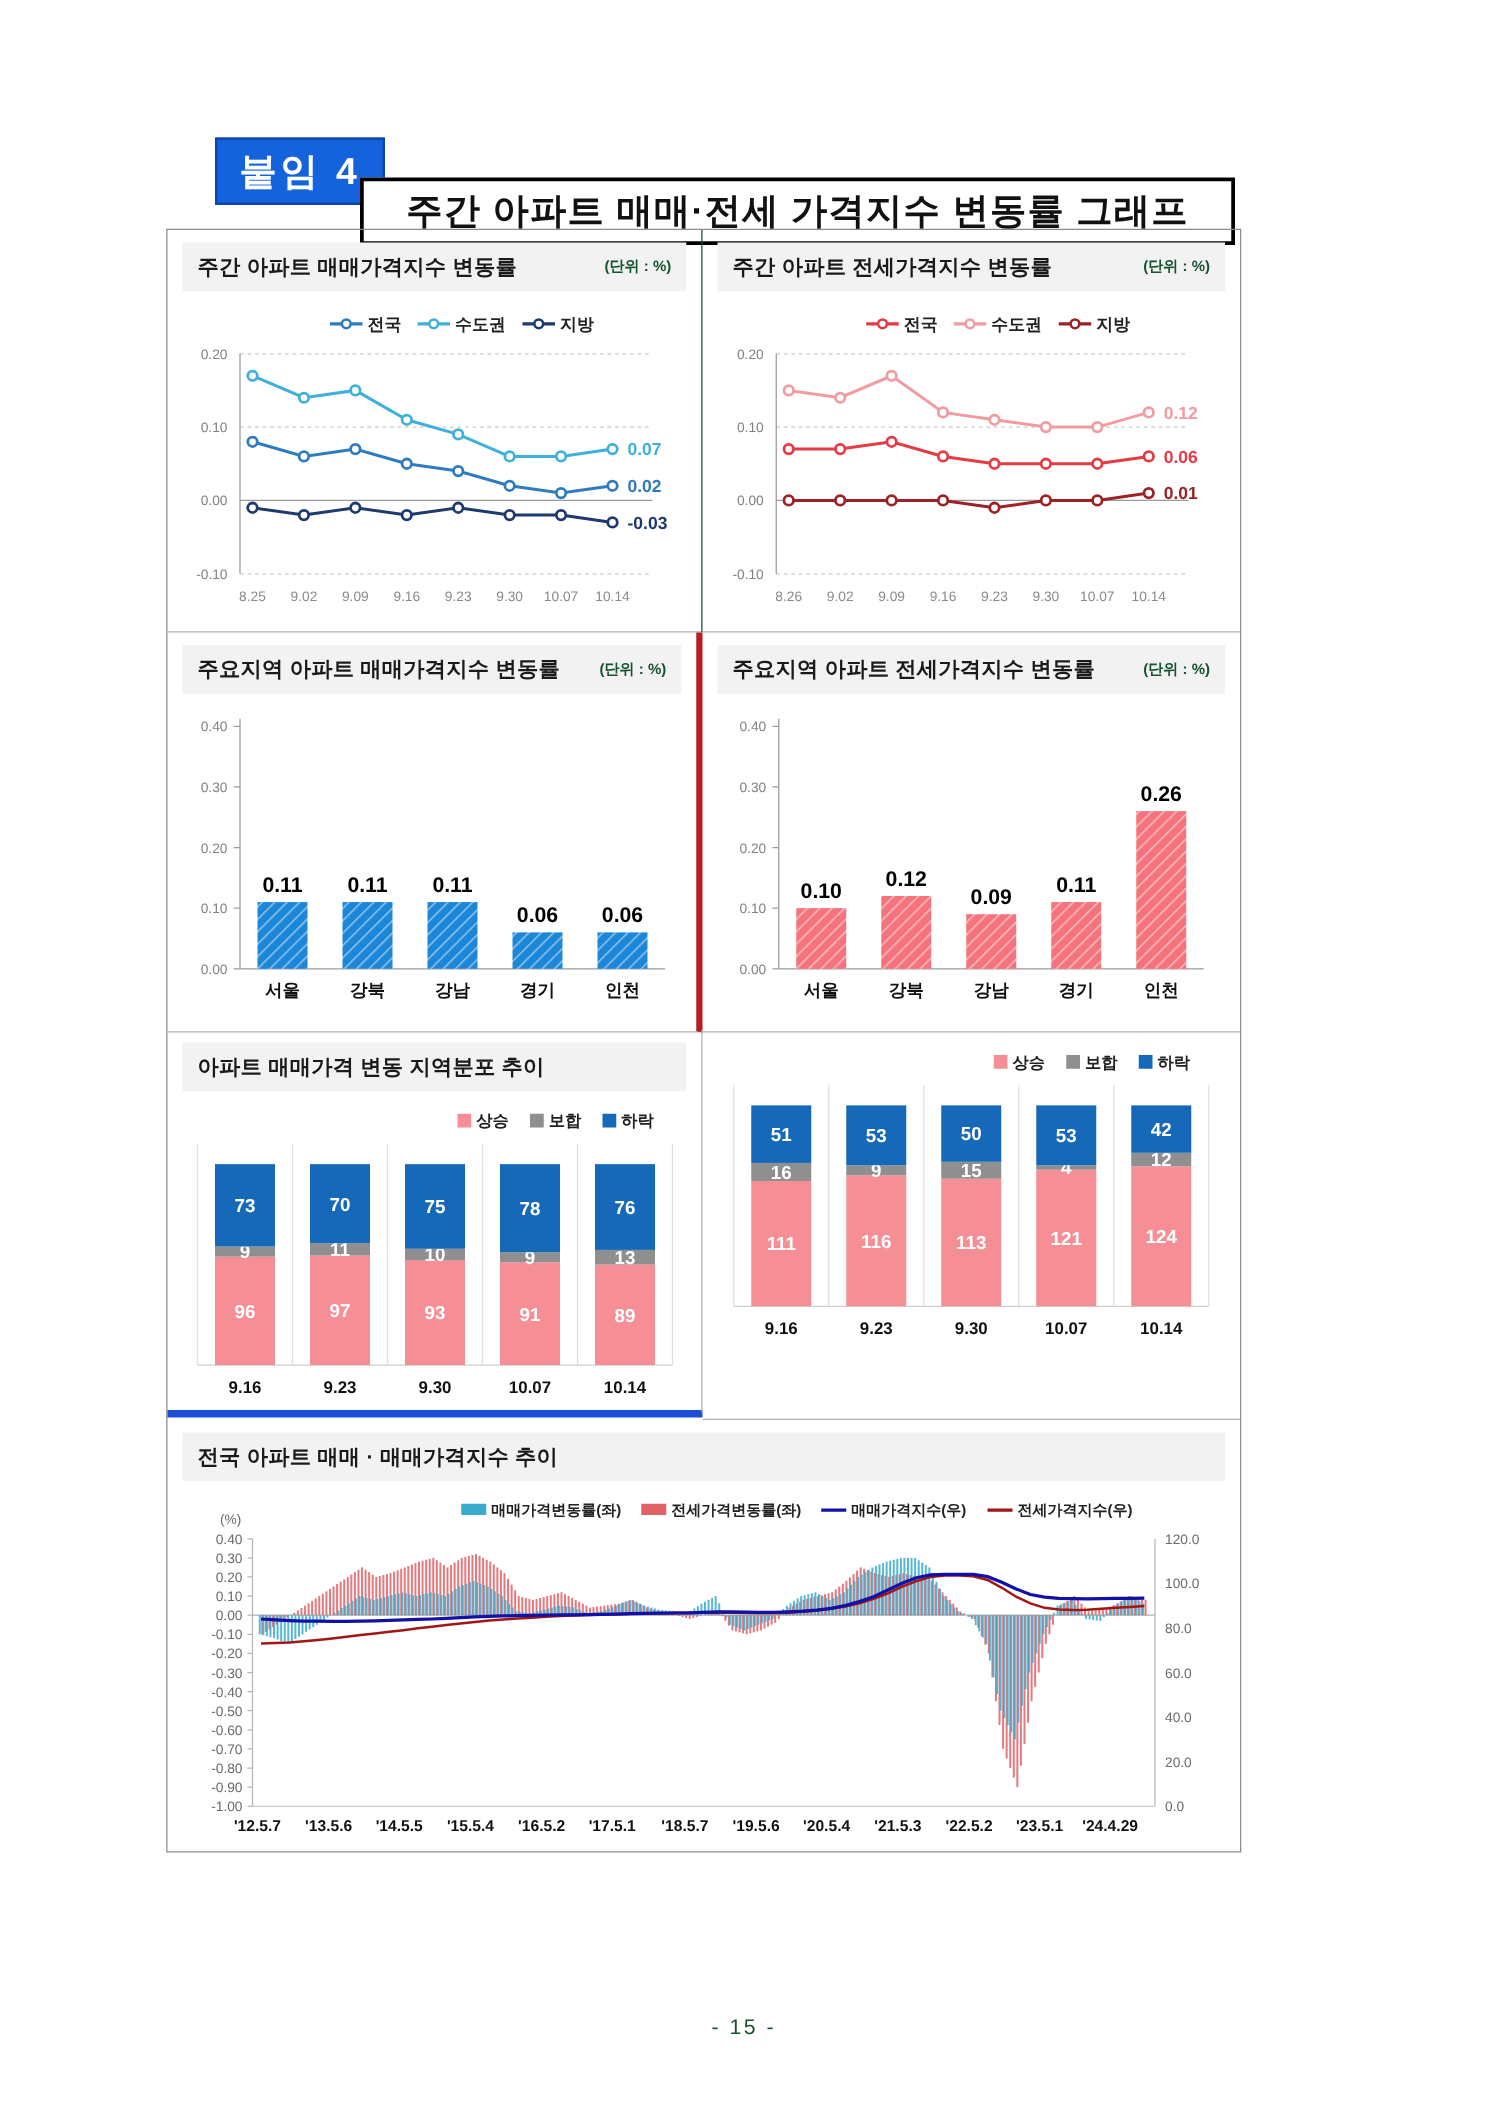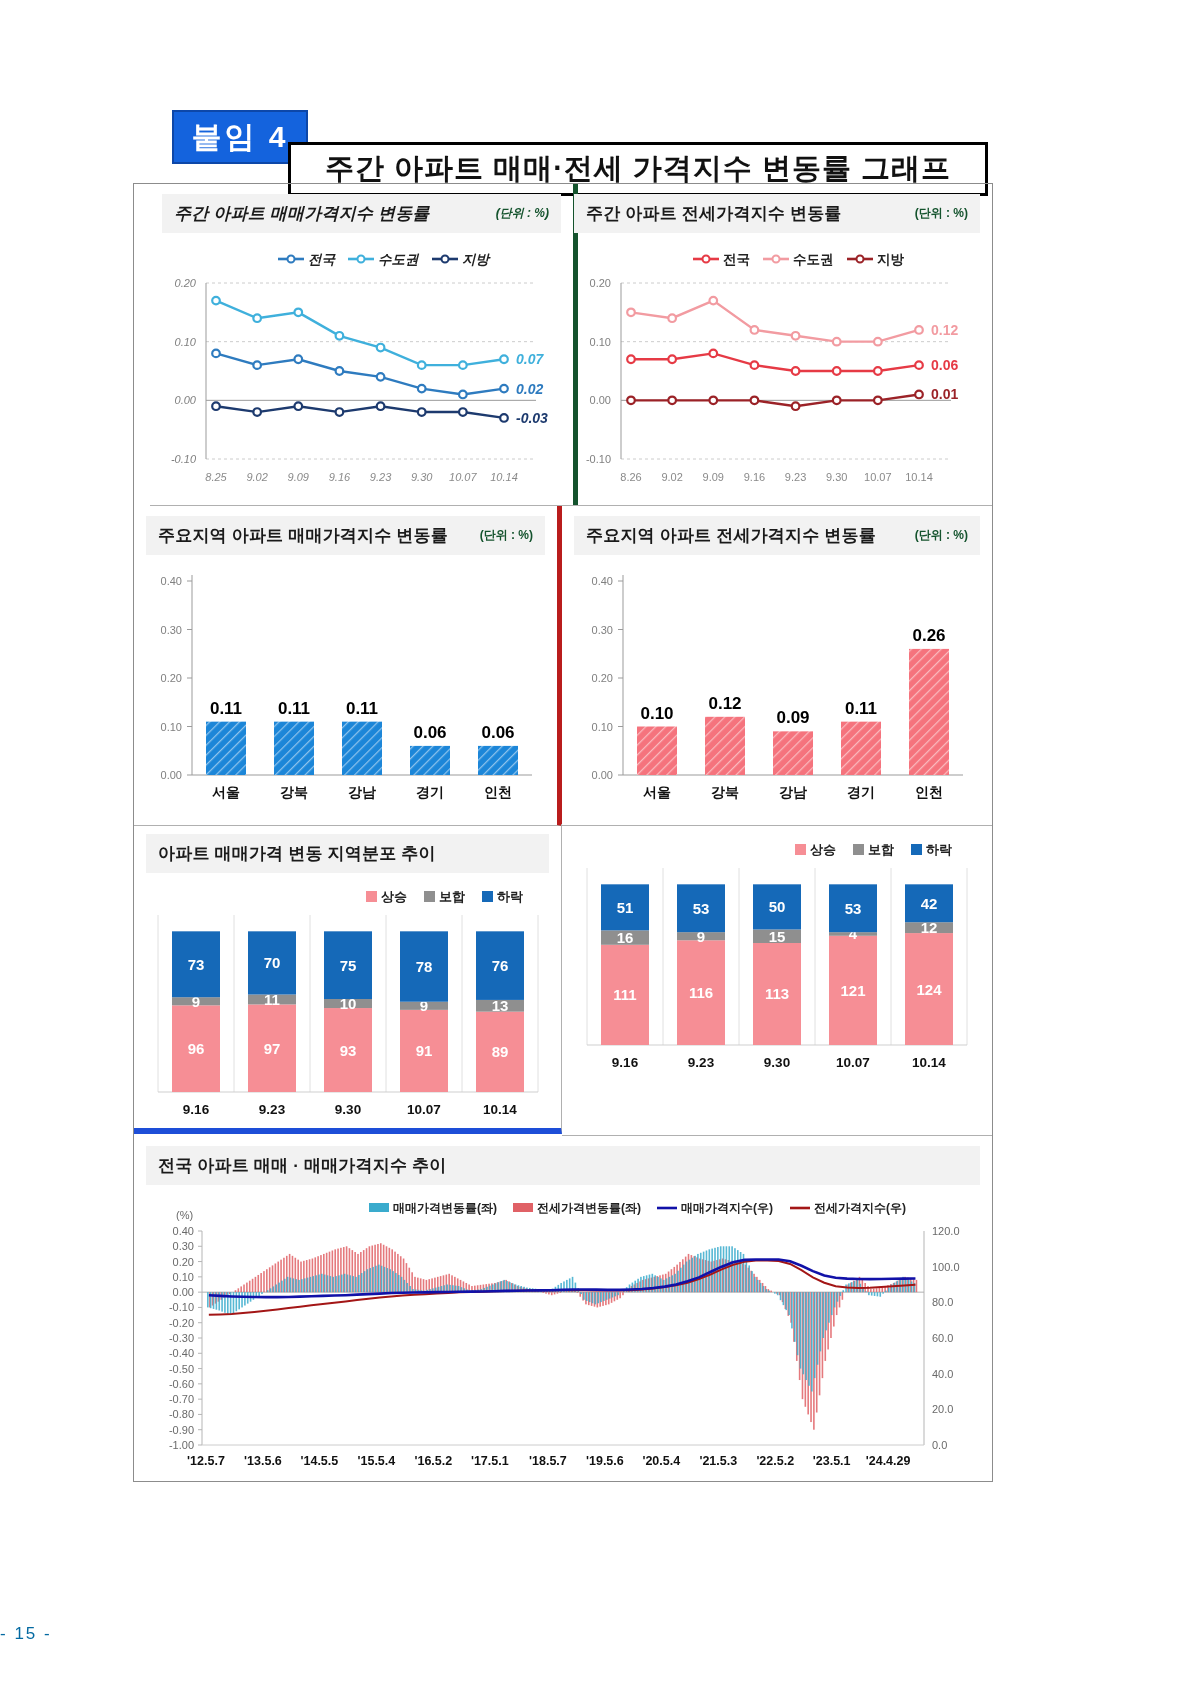--- a/index.html
+++ b/index.html
@@ -17,37 +17,37 @@
     position:absolute;left:288px;top:110px;width:700px;height:54px;
     border:3px solid #000;background:#fff;box-sizing:border-box;
     display:flex;align-items:center;justify-content:center;
     font-size:29px;font-weight:bold;letter-spacing:1px;margin-top:32px;
   }
   .grid{
     position:absolute;left:133px;top:183px;width:858px;height:1297px;
     border:1px solid #8c8c8c;box-sizing:content-box;
   }
   .panel{position:absolute;box-sizing:border-box;overflow:hidden;}
-  .p0{left:16px;top:0;width:428px;height:322px;border-right:5px solid #14532d;border-bottom:1px solid #b0b0b0;font-style:italic;}
+  .p0{left:0;top:0;width:428px;height:322px;border-right:1px solid #14532d;border-bottom:1px solid #b0b0b0;}
   .p1{left:428px;top:0;width:430px;height:322px;border-bottom:1px solid #b0b0b0;}
   .p2{left:0;top:322px;width:428px;height:320px;border-right:5px solid #b91c1c;border-bottom:1px solid #b0b0b0;}
   .p3{left:428px;top:322px;width:430px;height:320px;border-bottom:1px solid #b0b0b0;}
   .p4{left:0;top:640px;width:428px;height:310px;border-right:1px solid #b0b0b0;border-bottom:6px solid #1d4ed8;}
   .p5{left:428px;top:642px;width:430px;height:310px;border-bottom:1px solid #b0b0b0;}
   .p6{left:0;top:952px;width:858px;height:345px;}
   .panel-title{
     margin:10px 12px 2px 12px;background:#f2f2f2;padding:8px 12px;
     display:flex;justify-content:space-between;align-items:center;
   }
   .pt{font-size:17px;font-weight:bold;color:#1a1a1a;letter-spacing:0.2px;}
   .pu{font-size:12px;font-weight:bold;color:#14532d;}
   svg.chart{display:block;margin:4px auto 0 auto;}
   .footer{
     position:absolute;left:0;top:1612px;width:100%;
-    text-align:left;font-size:17px;color:#0369a1;letter-spacing:2px;margin-top:12px;
+    text-align:center;font-size:17px;color:#14532d;letter-spacing:2px;
   }
 </style>
 </head>
 <body>
 
 <div class="badge">붙임 4</div>
 <div class="doc-title">주간 아파트 매매·전세 가격지수 변동률 그래프</div>
 
 <div class="grid">
 

